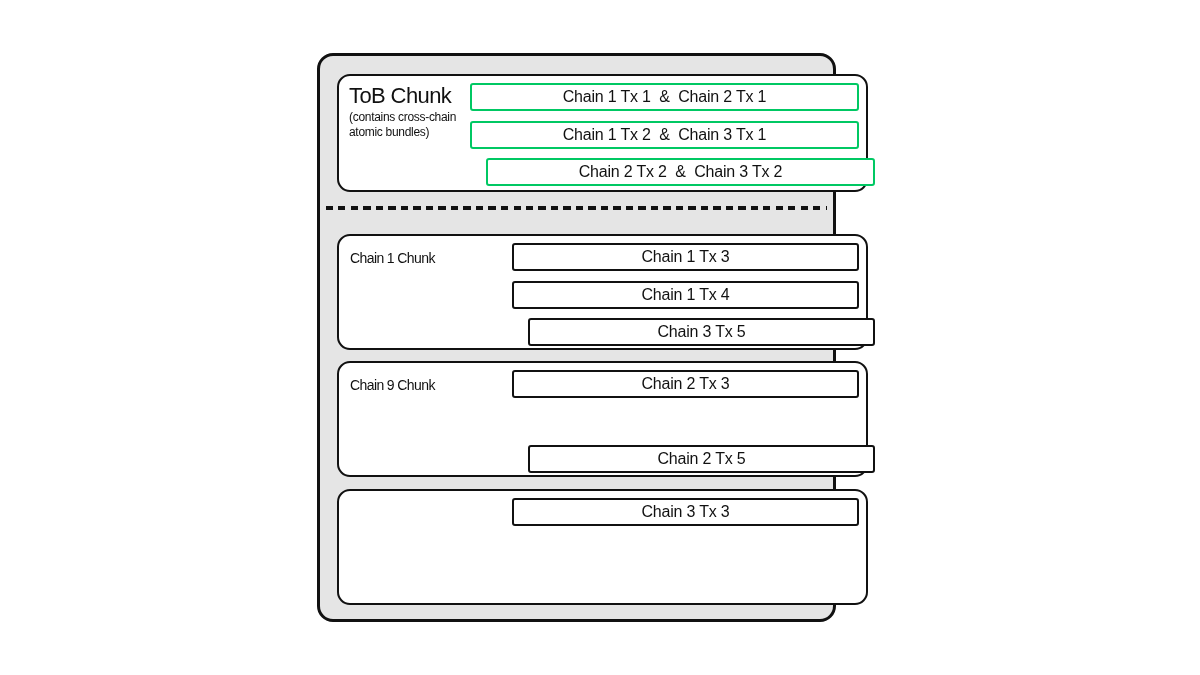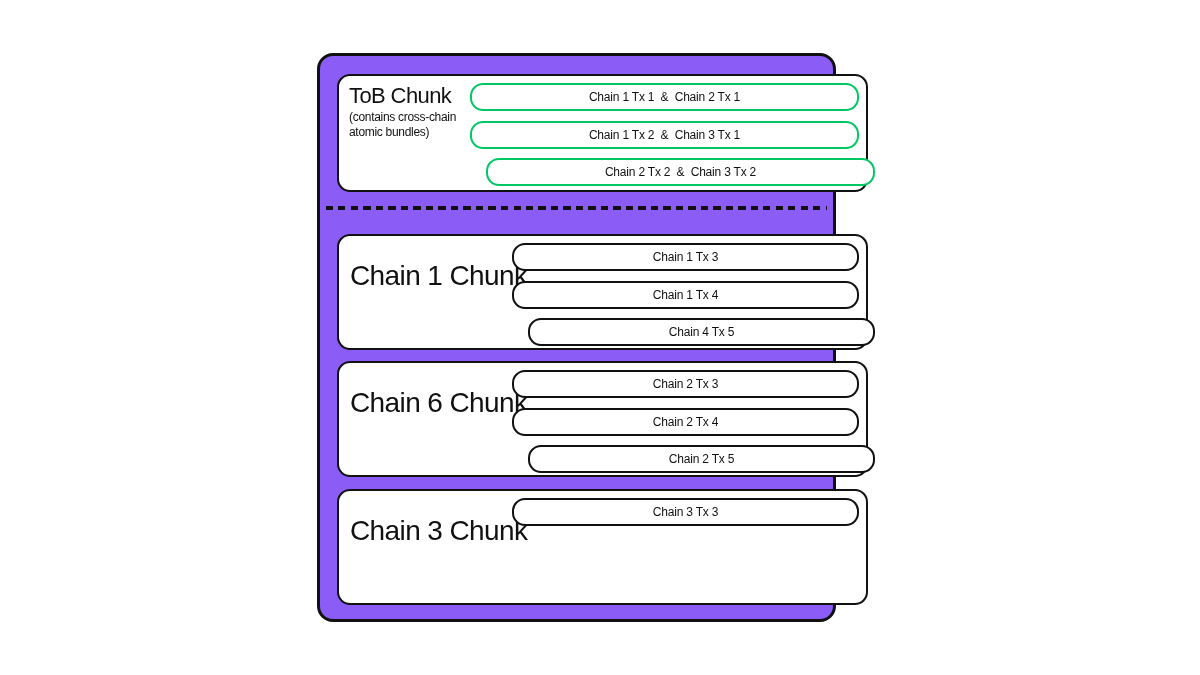--- a/index.html
+++ b/index.html
@@ -18,21 +18,21 @@
   }
   .outer-box {
     position: absolute;
     left: 317px;
     top: 53px;
     width: 519px;
     height: 569px;
     border: 3px solid #111111;
     border-radius: 16px;
     box-sizing: border-box;
-    background: #8b5cf6;
+    background: #e5e5e5;
   }
   .section-box {
     position: absolute;
     left: 17px;
     width: 531px;
     border: 2.5px solid #111111;
     border-radius: 13px;
     box-sizing: border-box;
     background: #ffffff;
   }
@@ -54,36 +54,36 @@
     left: 10px;
     top: 34px;
     font-size: 12px;
     letter-spacing: -0.3px;
     line-height: 15px;
     white-space: pre-line;
   }
   .chunk-title {
     position: absolute;
     left: 11px;
-    top: 24px;
-    font-size: 28px;
+    top: 14px;
+    font-size: 14px;
     letter-spacing: -0.6px;
     white-space: pre;
   }
 
   .pill {
     position: absolute;
     height: 28px;
     box-sizing: border-box;
-    border-radius: 13px;
+    border-radius: 3px;
     background: #ffffff;
     display: flex;
     align-items: center;
     justify-content: center;
-    font-size: 12px;
+    font-size: 16px;
     letter-spacing: -0.2px;
     white-space: pre;
   }
   
   .tob-box .pill {
     left: 131px;
     width: 389px;
     border: 2.5px solid var(--accent, #00c863);
   }
   
@@ -119,29 +119,27 @@
       <div class="pill row-1">Chain 1 Tx 2  &amp;  Chain 3 Tx 1</div>
       <div class="pill row-2">Chain 2 Tx 2  &amp;  Chain 3 Tx 2</div>
     </div>
 
     <div class="dashed-divider"></div>
 
     <div class="section-box chunk chunk-1">
       <div class="chunk-title">Chain 1 Chunk</div>
       <div class="pill row-0">Chain 1 Tx 3</div>
       <div class="pill row-1">Chain 1 Tx 4</div>
-      <div class="pill row-2">Chain 4 Tx 5</div>
+      <div class="pill row-2">Chain 3 Tx 5</div>
     </div>
 
     <div class="section-box chunk chunk-2">
-      <div class="chunk-title">Chain 6 Chunk</div>
+      <div class="chunk-title">Chain 9 Chunk</div>
       <div class="pill row-0">Chain 2 Tx 3</div>
-      <div class="pill row-1">Chain 2 Tx 4</div>
       <div class="pill row-2">Chain 2 Tx 5</div>
     </div>
 
     <div class="section-box chunk chunk-3">
-      <div class="chunk-title">Chain 3 Chunk</div>
       <div class="pill row-0">Chain 3 Tx 3</div>
     </div>
 
   </div>
 </div>
 
 </body></html>

